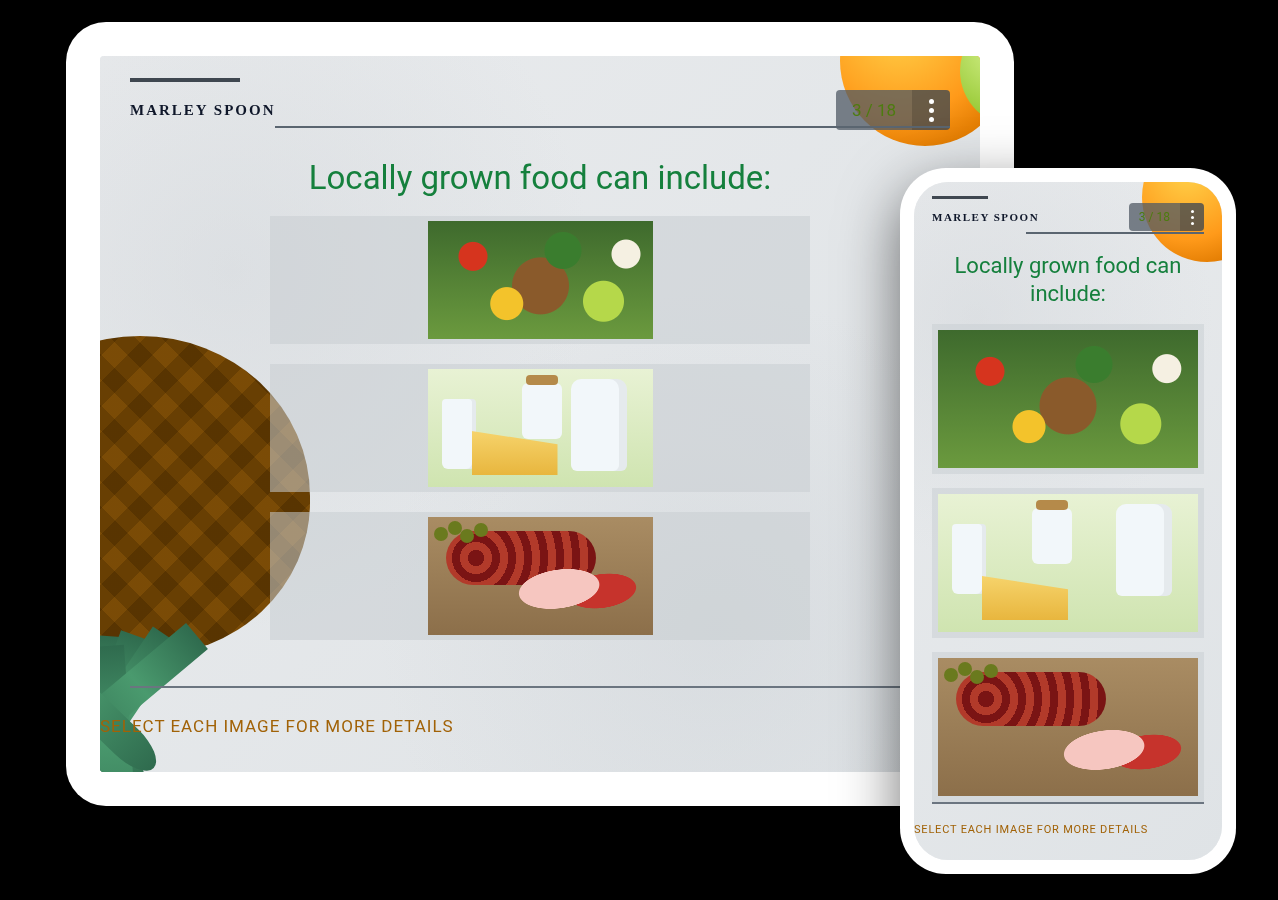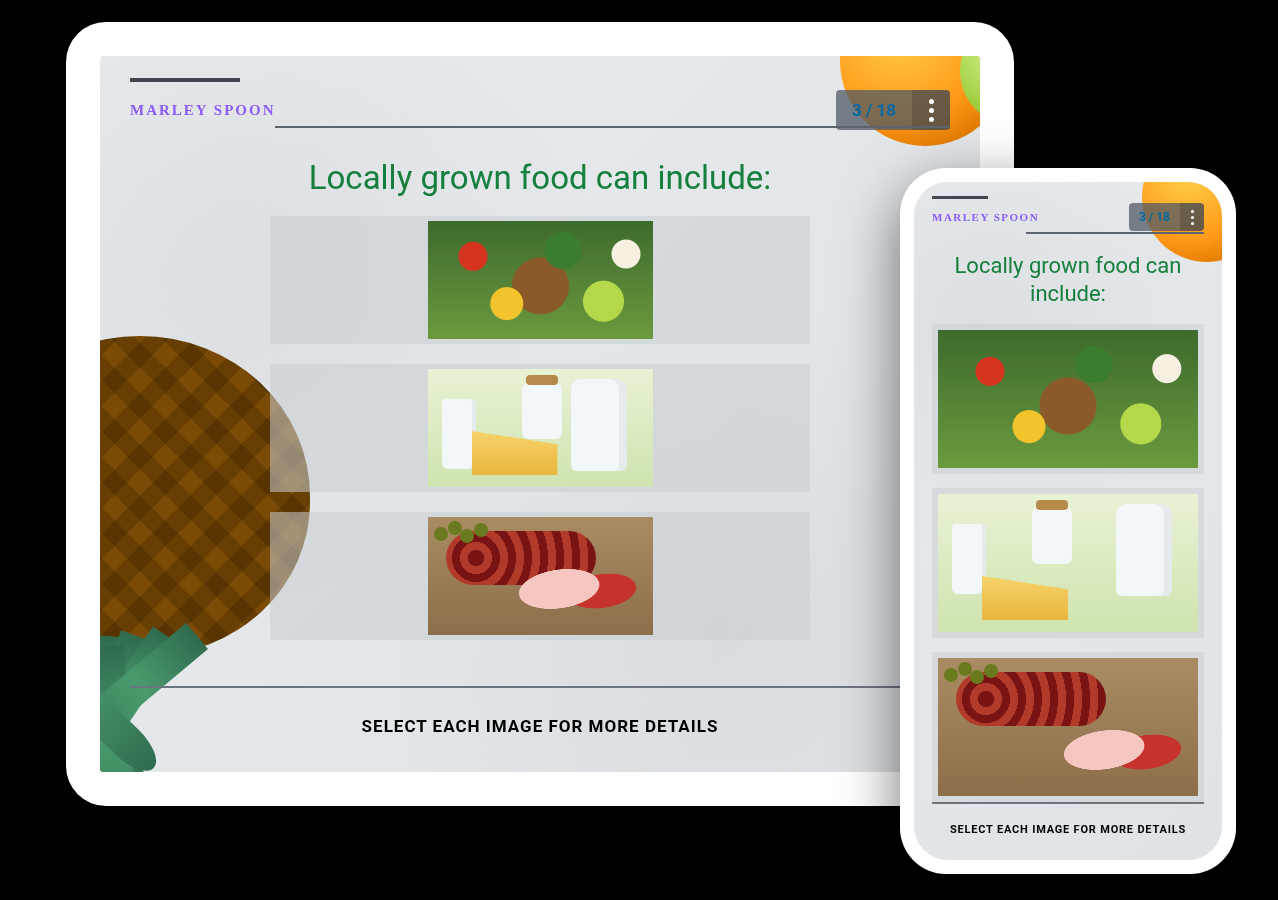--- a/index.html
+++ b/index.html
@@ -63,30 +63,30 @@
     border-radius: 0 0 50% 50% / 0 0 20% 20%;
     transform-origin: top center;
   }
 
   
   .hdr {
     position:absolute; top:30px; left:30px; right:30px; height:48px;
     display:flex; align-items:center;
   }
   .brand {
-    font-size:15px; letter-spacing:2px; color:#8b5cf6; font-weight:600;
+    font-size:15px; letter-spacing:2px; color:#0f172a; font-weight:600;
     font-family: Georgia, "Times New Roman", serif;
   }
   .pill {
     margin-left:auto; display:flex; align-items:stretch;
     background: rgba(80,90,100,.75); border-radius:4px; overflow:hidden;
     height:40px;
   }
   .pill .count{
-    color:#0369a1; font-weight:700; font-size:17px; padding:0 16px;
+    color:#4d7c0f; font-weight:400; font-size:17px; padding:0 16px;
     display:flex; align-items:center;
   }
   .pill .kebab{
     width:38px; background: rgba(0,0,0,.15);
     display:flex; flex-direction:column; align-items:center; justify-content:center; gap:4px;
     cursor:pointer;
   }
   .pill .kebab span{ width:5px; height:5px; background:#fff; border-radius:50%; }
   .rule{
     position:absolute; top:70px; left:175px; right:30px; height:2px;
@@ -181,21 +181,21 @@
   .thumb.meats .olives span:nth-child(2){left:14px;top:0;}
   .thumb.meats .olives span:nth-child(3){left:26px;top:8px;}
   .thumb.meats .olives span:nth-child(4){left:40px;top:2px;}
 
   .divider{
     position:absolute; bottom:84px; left:30px; right:30px; height:2px;
     background:#6b7580;
   }
   .instruction{
     position:absolute; bottom:36px; left:0; right:0;
-    text-align:center; color:#000000; font-size:17px; font-weight:700;
+    color:#a16207; font-size:17px; font-weight:400;
     letter-spacing:1px;
   }
 
   
   .phone{
     position:absolute; right:42px; top:168px;
     width:336px; height:706px;
     background:#fff; border-radius:46px;
     box-shadow: 0 20px 60px rgba(0,0,0,.55);
   }

